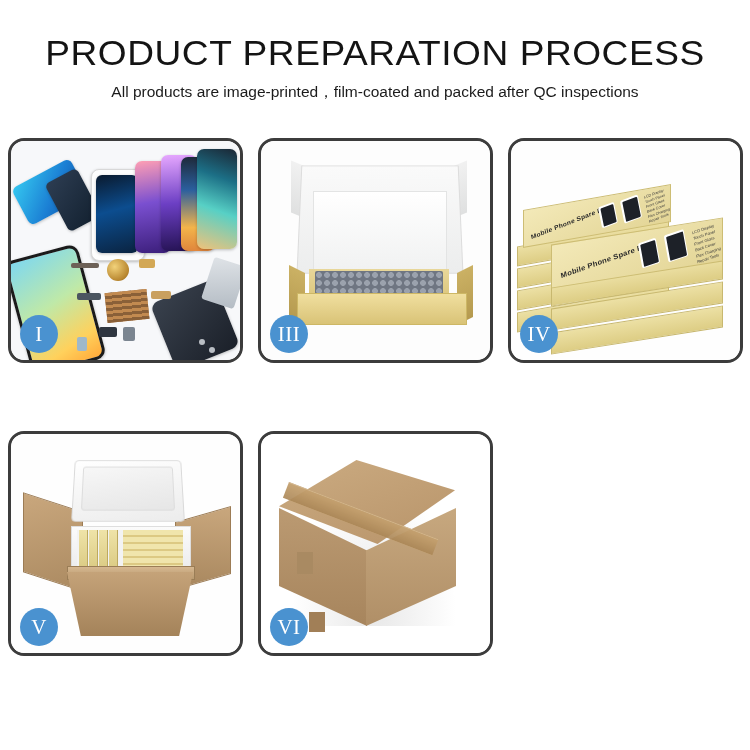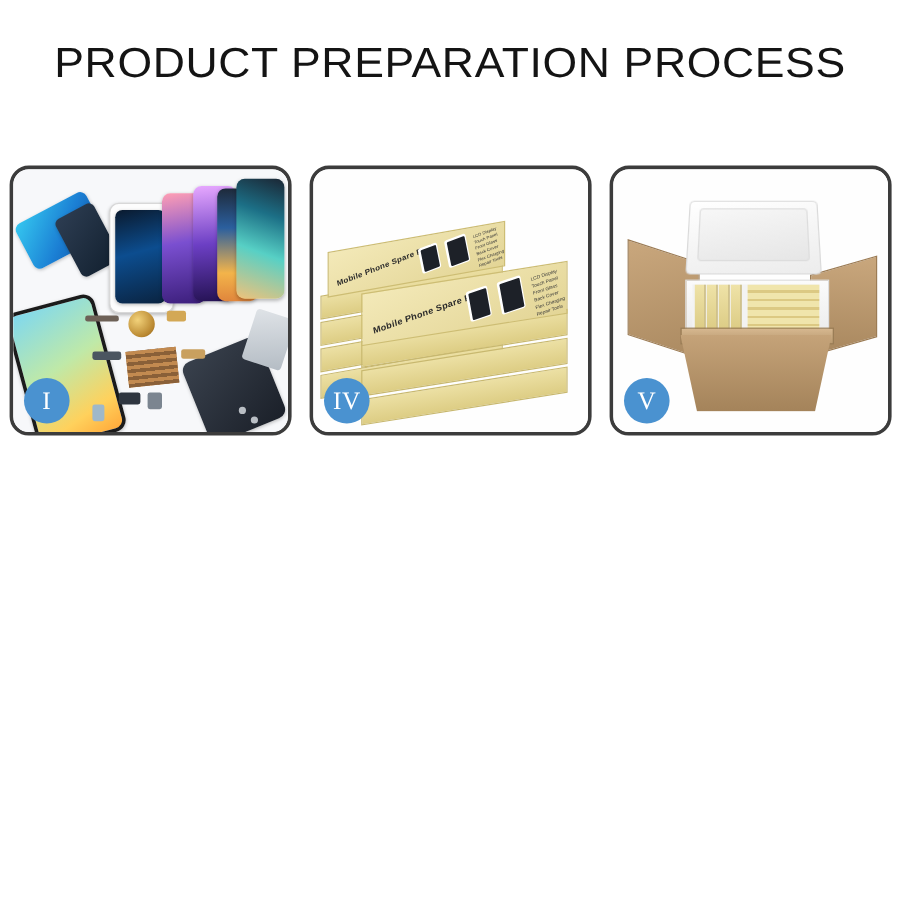--- a/index.html
+++ b/index.html
@@ -383,20 +383,21 @@
   .c6-shadow {
     position:absolute; left:24px; top:34px; width:178px; height:158px;
     background: radial-gradient(ellipse at 50% 90%, rgba(150,150,150,.22), rgba(0,0,0,0) 65%);
   }
 </style>
 </head>
 <body>
 
 <div class="header">
   <div class="title">PRODUCT PREPARATION PROCESS</div>
+  <div class="subtitle">All products are image-printed，film-coated and packed after QC inspections</div>
 </div>
 
 <div class="grid">
 
   <div class="panel">
     <div class="panel-stage">
       <div class="p1-bg"></div>
       <div class="ph ph-blue"></div>
       <div class="ph ph-dark"></div>
       <div class="ph ph-white-out"></div>
@@ -417,20 +418,35 @@
       <div class="part" style="left:140px;top:150px;width:20px;height:8px;background:#c9a05f;"></div>
       <div class="part" style="left:66px;top:196px;width:10px;height:14px;background:#9fb8c9;"></div>
       <div class="part" style="left:188px;top:198px;width:6px;height:6px;background:#b9bec4;border-radius:50%;"></div>
       <div class="part" style="left:198px;top:206px;width:6px;height:6px;background:#b9bec4;border-radius:50%;"></div>
       <div class="part" style="left:196px;top:120px;width:34px;height:44px;background:linear-gradient(160deg,#dfe3e7,#b4bcc4);transform:rotate(18deg);border-radius:3px;"></div>
     </div>
     <div class="badge">I</div>
   </div>
 
 
+  <div class="panel">
+    <div class="panel-stage">
+      <div class="p3-bg"></div>
+      <div class="b3-lidflapL"></div>
+      <div class="b3-lidflapR"></div>
+      <div class="b3-lid"></div>
+      <div class="b3-foam"></div>
+      <div class="b3-sideL"></div>
+      <div class="b3-sideR"></div>
+      <div class="b3-tray-back"></div>
+      <div class="b3-bubbles"></div>
+      <div class="b3-front"></div>
+    </div>
+    <div class="badge">III</div>
+  </div>
 
   <div class="panel">
     <div class="panel-stage">
       <div class="p4-bg"></div>
       <div class="stack">
 
         <div class="sbox" style="left:2px;top:66px;width:150px;height:18px;transform:skewY(-10deg);"></div>
         <div class="sbox" style="left:2px;top:88px;width:150px;height:18px;transform:skewY(-10deg);"></div>
         <div class="sbox" style="left:2px;top:110px;width:150px;height:18px;transform:skewY(-10deg);"></div>
         <div class="sbox" style="left:2px;top:132px;width:150px;height:18px;transform:skewY(-10deg);"></div>
@@ -490,14 +506,27 @@
         <div class="c5-ybox" style="left:22px;"></div>
         <div class="c5-ybox" style="left:32px;"></div>
         <div class="c5-ylay"></div>
       </div>
       <div class="c5-rim"></div>
       <div class="c5-bodytrap"></div>
     </div>
     <div class="badge">V</div>
   </div>
 
+  <div class="panel">
+    <div class="panel-stage">
+      <div class="p6-bg"></div>
+      <div class="c6-shadow"></div>
+      <div class="c6-top"></div>
+      <div class="c6-left"></div>
+      <div class="c6-right"></div>
+      <div class="c6-tape"></div>
+      <div class="c6-tab1"></div>
+      <div class="c6-tab2"></div>
+    </div>
+    <div class="badge">VI</div>
+  </div>
 
 </div>
 
 </body></html>

